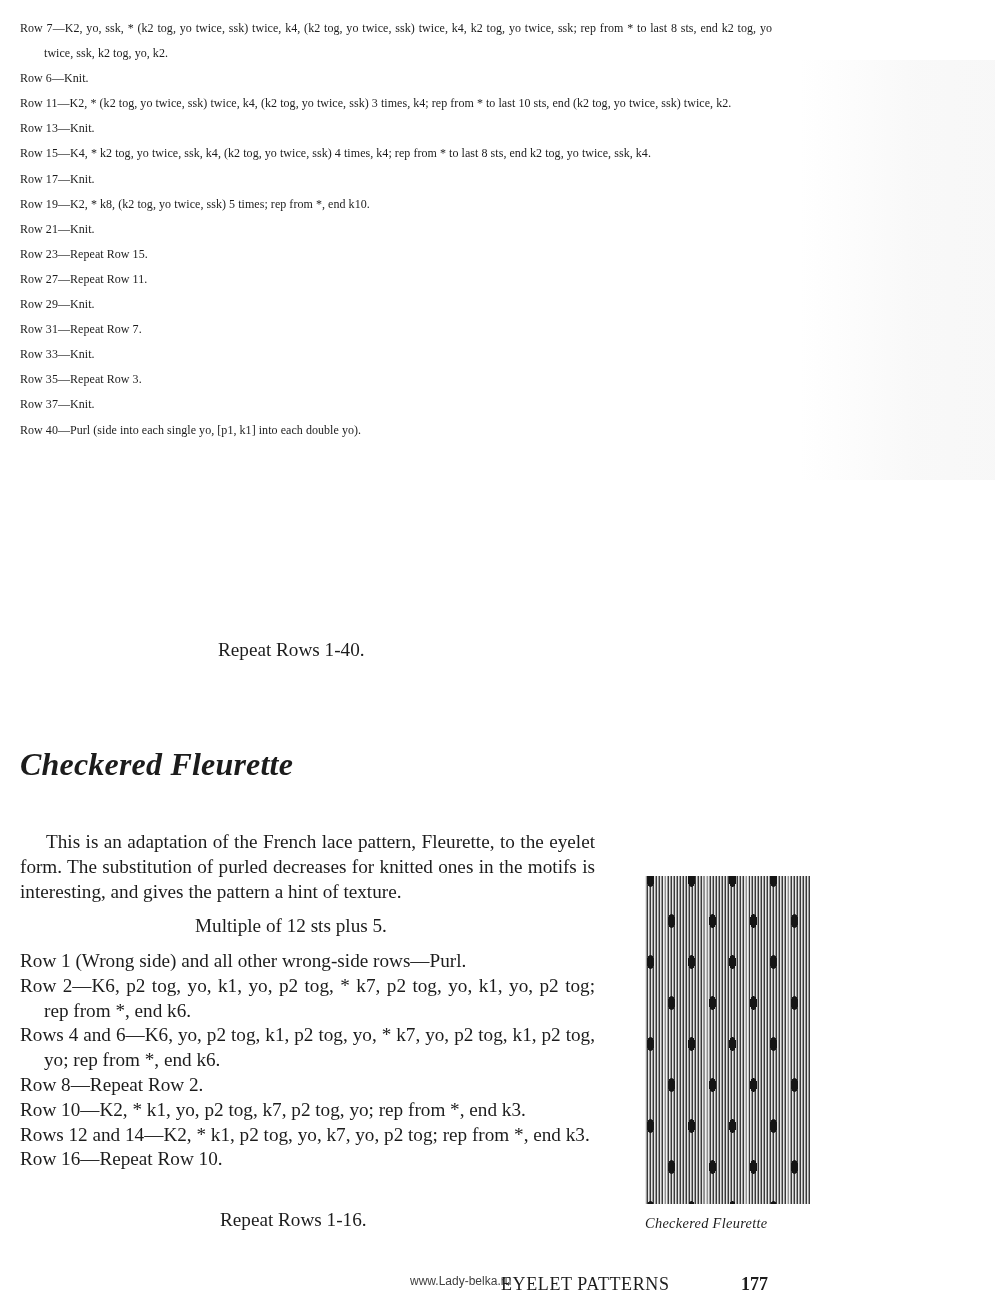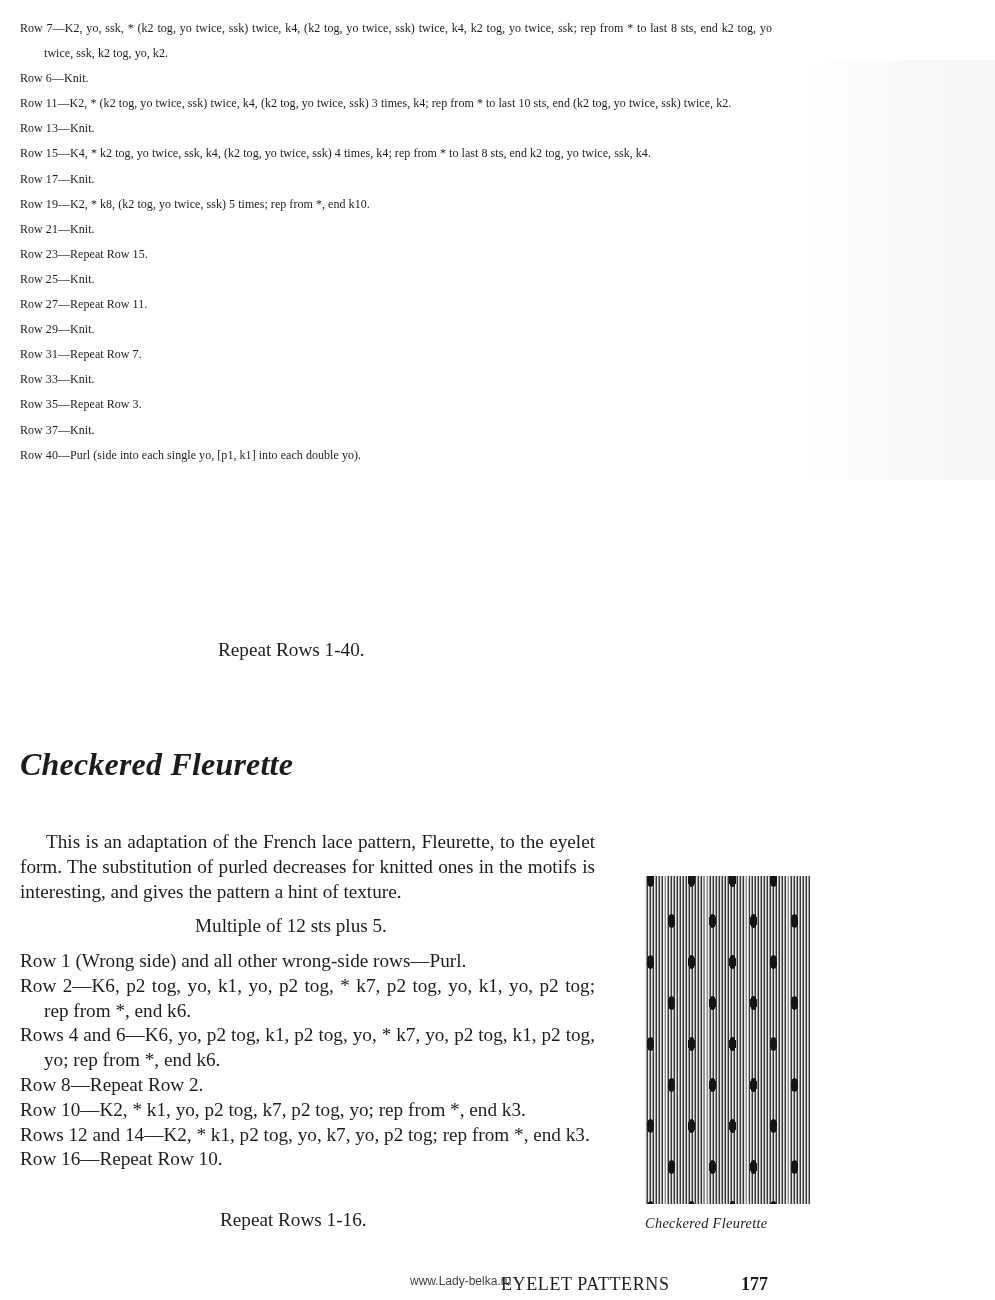--- a/index.html
+++ b/index.html
@@ -163,21 +163,20 @@
 <div class="instr" style="top:16px;">
   <p class="row"><span>Row 7</span><span>—</span><span>K2, yo, ssk, * (k2 tog, yo twice, ssk) twice, k4, (k2 tog, yo twice, ssk) twice, k4, k2 tog, yo twice, ssk; rep from * to last 8 sts, end k2 tog, yo twice, ssk, k2 tog, yo, k2.</span></p>
   <p class="row"><span>Row 6</span><span>—</span><span>Knit.</span></p>
   <p class="row"><span>Row 11</span><span>—</span><span>K2, * (k2 tog, yo twice, ssk) twice, k4, (k2 tog, yo twice, ssk) 3 times, k4; rep from * to last 10 sts, end (k2 tog, yo twice, ssk) twice, k2.</span></p>
   <p class="row"><span>Row 13</span><span>—</span><span>Knit.</span></p>
   <p class="row"><span>Row 15</span><span>—</span><span>K4, * k2 tog, yo twice, ssk, k4, (k2 tog, yo twice, ssk) 4 times, k4; rep from * to last 8 sts, end k2 tog, yo twice, ssk, k4.</span></p>
   <p class="row"><span>Row 17</span><span>—</span><span>Knit.</span></p>
   <p class="row"><span>Row 19</span><span>—</span><span>K2, * k8, (k2 tog, yo twice, ssk) 5 times; rep from *, end k10.</span></p>
   <p class="row"><span>Row 21</span><span>—</span><span>Knit.</span></p>
   <p class="row"><span>Row 23</span><span>—</span><span>Repeat Row 15.</span></p>
-  <p class="row"><span>Row 25</span><span>—</span><span>Knit.</span></p>
   <p class="row"><span>Row 27</span><span>—</span><span>Repeat Row 11.</span></p>
   <p class="row"><span>Row 29</span><span>—</span><span>Knit.</span></p>
   <p class="row"><span>Row 31</span><span>—</span><span>Repeat Row 7.</span></p>
   <p class="row"><span>Row 33</span><span>—</span><span>Knit.</span></p>
   <p class="row"><span>Row 35</span><span>—</span><span>Repeat Row 3.</span></p>
   <p class="row"><span>Row 37</span><span>—</span><span>Knit.</span></p>
   <p class="row"><span>Row 40</span><span>—</span><span>Purl (side into each single yo, [p1, k1] into each double yo).</span></p>
 </div>
 
 <div class="repeat-line" style="left:218px; top:606px;margin-top:32px;">Repeat Rows 1-40.</div>

